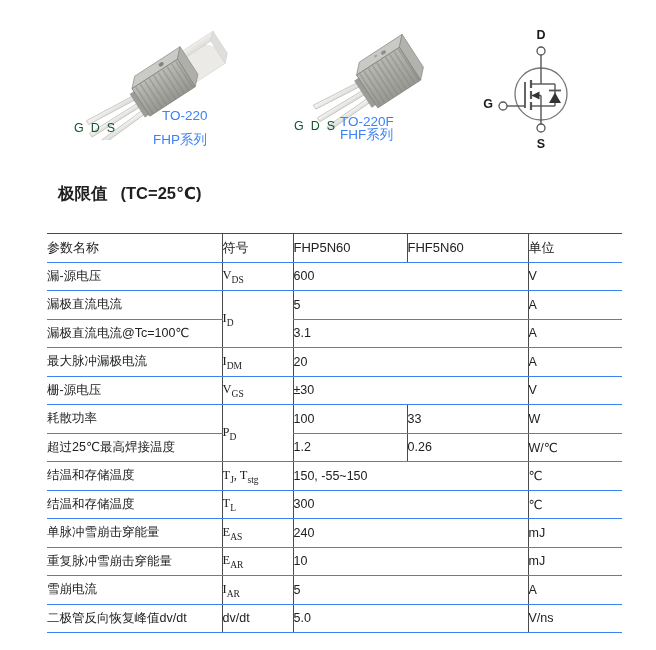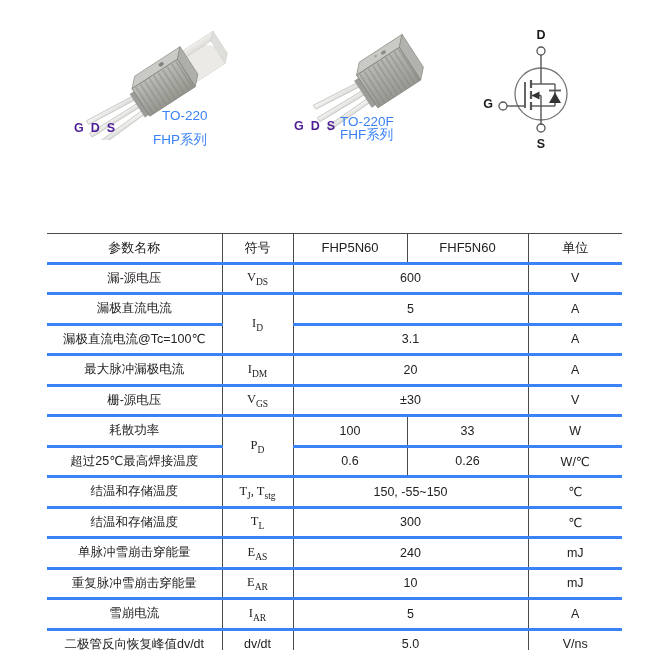--- a/index.html
+++ b/index.html
@@ -4,21 +4,21 @@
 <style>
   html,body{margin:0;padding:0;background:#fff;}
   .page{position:relative;width:656px;height:650px;background:#ffffff;overflow:hidden;
         font-family:"Liberation Sans","DejaVu Sans",sans-serif;color:#222;}
 
   
   .fig{position:absolute;}
   .fig svg{position:absolute;left:0;top:0;}
   .pkg1{left:58px;top:22px;width:205px;height:135px;}
   .pkg2{left:288px;top:22px;width:165px;height:135px;}
-  .pins{position:absolute;font-weight:bold;font-size:12.5px;color:#4c1d95;letter-spacing:0;}
+  .pins{position:absolute;font-weight:normal;font-size:12.5px;color:#14532d;letter-spacing:0;}
   .pins span{display:inline-block;margin-right:7px;}
   .pkg1 .pins{left:16px;top:99px;}
   .pkg2 .pins{left:6px;top:97px;}
   .pkgname,.series{position:absolute;font-size:13.5px;color:#3b82f6;white-space:nowrap;}
   .pkg1 .pkgname{left:104px;top:86px;}
   .pkg1 .series{left:95px;top:109px;}
   .pkg2 .pkgname{left:52px;top:92px;}
   .pkg2 .series{left:52px;top:104px;}
 
   .sym{left:478px;top:20px;width:120px;height:140px;}
@@ -28,21 +28,21 @@
   .t-s{left:55px;top:117px;}
 
   
   .section-title{position:absolute;left:58px;top:183px;font-size:16.5px;font-weight:bold;color:#1f1f1f;}
   .section-title .cond{margin-left:13px;}
 
   
   table.ratings{position:absolute;left:47px;top:233px;width:575px;
     border-collapse:collapse;table-layout:fixed;border-top:1.5px solid #4a4a4a;}
   table.ratings th,table.ratings td{
-    border-bottom:3px solid #3b82f6;height:27.5px;text-align:center;
+    border-bottom:1px solid #3b82f6;height:27.5px;text-align:left;
     font-size:12.5px;color:#222;padding:0;overflow:hidden;white-space:nowrap;}
   table.ratings tbody tr:last-child td{border-bottom-width:1.5px;}
   table.ratings th{font-weight:normal;font-size:13px;}
   .bl{border-left:1px solid #4a4a4a;margin-top:35px;}
   td.c-param{text-align:left;padding-left:21px;font-size:12px;}
   td.c-sym{font-family:"Liberation Serif","DejaVu Serif",serif;font-size:15px;}
   td.c-sym sub{font-size:9.5px;}
   td.c-sym.sans{font-family:Liberation Sans, sans-serif;font-size:12.5px;}
 </style>
 </head>
@@ -153,20 +153,23 @@
       <polygon points="71,83 83,83 77,72.5" fill="#333"></polygon>
       <circle cx="63" cy="31" r="4" fill="#fff" stroke="#555" stroke-width="1.3"></circle>
       <circle cx="25" cy="86" r="4" fill="#fff" stroke="#555" stroke-width="1.3"></circle>
       <circle cx="63" cy="108" r="4" fill="#fff" stroke="#555" stroke-width="1.3"></circle>
     </svg>
     <span class="t t-d">D</span>
     <span class="t t-g">G</span>
     <span class="t t-s">S</span>
   </div>
 
+  <div class="section-title">
+    <span>极限值</span><span class="cond">(TC=25℃)</span>
+  </div>
 
   <table class="ratings" id="ratings">
     <colgroup>
       <col style="width:175px">
         <col style="width:71px">
         <col style="width:114px">
         <col style="width:121px">
         <col style="width:94px">
     </colgroup>
     <thead>
@@ -210,21 +213,21 @@
         </tr>
         <tr>
           <td class="c-param">耗散功率</td>
           <td class="c-sym bl" rowspan="2">P<sub>D</sub></td>
           <td class="c-val bl">100</td>
           <td class="c-val bl">33</td>
           <td class="c-unit bl">W</td>
         </tr>
         <tr>
           <td class="c-param">超过25℃最高焊接温度</td>
-          <td class="c-val bl">0.6</td>
+          <td class="c-val bl">1.2</td>
           <td class="c-val bl">0.26</td>
           <td class="c-unit bl">W/℃</td>
         </tr>
         <tr>
           <td class="c-param">结温和存储温度</td>
           <td class="c-sym bl">T<sub>J</sub>, T<sub>stg</sub></td>
           <td class="c-val bl" colspan="2">150, -55~150</td>
           <td class="c-unit bl">℃</td>
         </tr>
         <tr>

